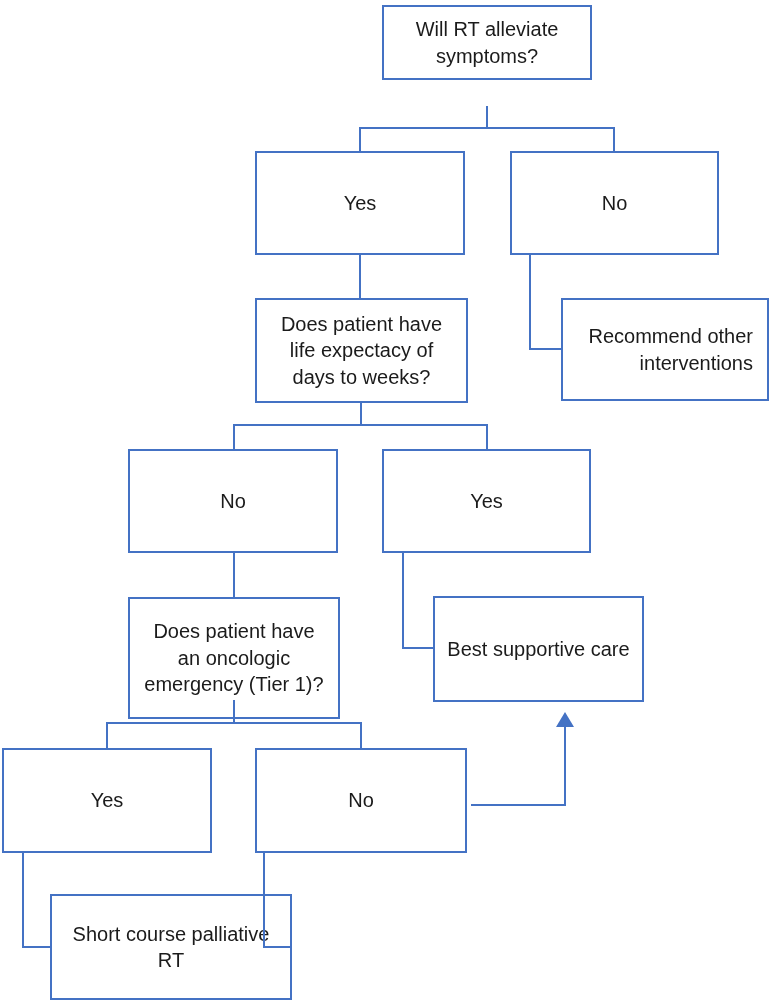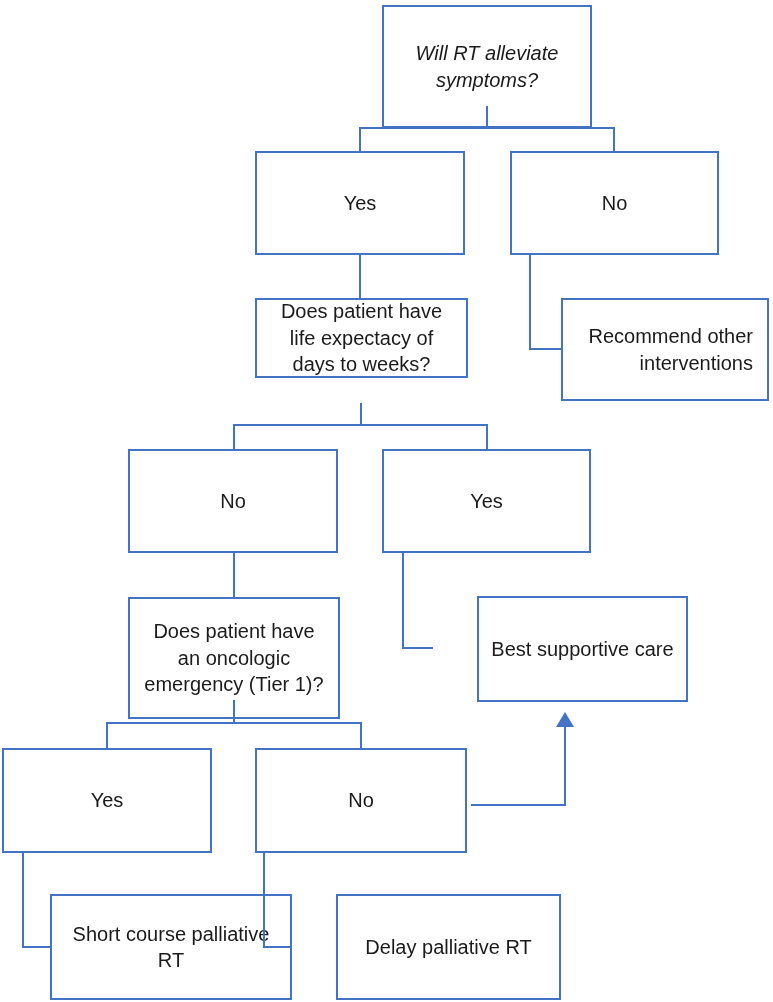--- a/index.html
+++ b/index.html
@@ -25,21 +25,21 @@
     background: var(--background);
     color: var(--text);
     font-size: 20px;
     line-height: 1.32;
     display: flex;
     align-items: center;
     justify-content: center;
     text-align: center;
     padding: 4px 14px;
   }
-  .node.tight { padding: 0 2px; margin-left: 44px; }
+  .node.tight { padding: 0 2px; }
 
   .conn-v {
     position: absolute;
     width: 2px;
     background: var(--accent);
   }
   .conn-h {
     position: absolute;
     height: 2px;
     background: var(--accent);
@@ -47,25 +47,25 @@
   .arrowhead-up {
     position: absolute;
     width: 0;
     height: 0;
     border-left: 9px solid transparent;
     border-right: 9px solid transparent;
     border-bottom: 15px solid var(--accent);
   }
 
   
-  #n-root      { left: 382px; top:   5px; width: 210px; height: 123px; font-style: italic; }
+  #n-root      { left: 382px; top:   5px; width: 210px; height: 75px; }
   #n-yes1      { left: 255px; top: 151px; width: 210px; height: 104px; }
   #n-no1       { left: 510px; top: 151px; width: 209px; height: 104px; }
   #n-recommend { left: 561px; top: 298px; width: 208px; height: 103px; text-align: right; }
-  #n-qlife     { left: 255px; top: 298px; width: 213px; height: 80px; }
+  #n-qlife     { left: 255px; top: 298px; width: 213px; height: 105px; }
   #n-no2       { left: 128px; top: 449px; width: 210px; height: 104px; }
   #n-yes2      { left: 382px; top: 449px; width: 209px; height: 104px; }
   #n-qemerg    { left: 128px; top: 597px; width: 212px; height: 122px; }
   #n-bsc       { left: 433px; top: 596px; width: 211px; height: 106px; }
   #n-yes3      { left:   2px; top: 748px; width: 210px; height: 105px; }
   #n-no3       { left: 255px; top: 748px; width: 212px; height: 105px; }
   #n-short     { left:  50px; top: 894px; width: 242px; height: 106px; }
   #n-delay     { left: 292px; top: 894px; width: 225px; height: 106px; }
 </style>
 </head>
@@ -90,21 +90,20 @@
   <div class="node" id="n-qemerg">Does patient have an oncologic emergency (Tier 1)?</div>
 
   <div class="node tight" id="n-bsc">Best supportive care</div>
 
   <div class="node" id="n-yes3">Yes</div>
 
   <div class="node" id="n-no3">No</div>
 
   <div class="node" id="n-short">Short course palliative RT</div>
 
-  <div class="node tight" id="n-delay">Delay palliative RT</div>
 
   <div class="conn-v" style="left:486px; top:106px; height:23px;"></div>
   <div class="conn-h" style="left:359px; top:127px; width:256px;"></div>
   <div class="conn-v" style="left:359px; top:127px; height:24px;"></div>
   <div class="conn-v" style="left:613px; top:127px; height:24px;"></div>
 
   <div class="conn-v" style="left:359px; top:255px; height:43px;"></div>
 
   <div class="conn-v" style="left:529px; top:255px; height:95px;"></div>
   <div class="conn-h" style="left:529px; top:348px; width:32px;"></div>

